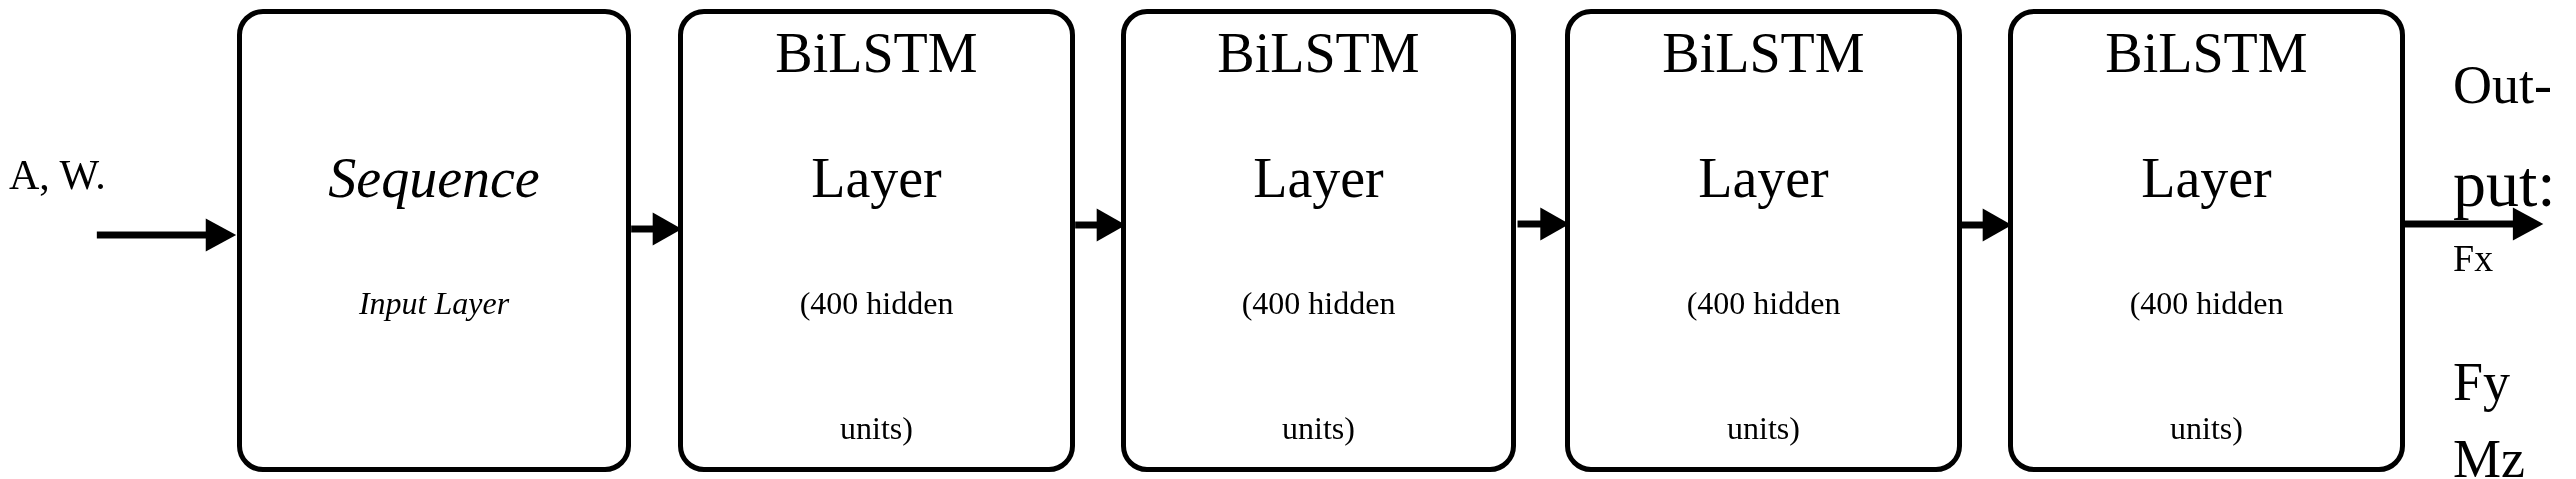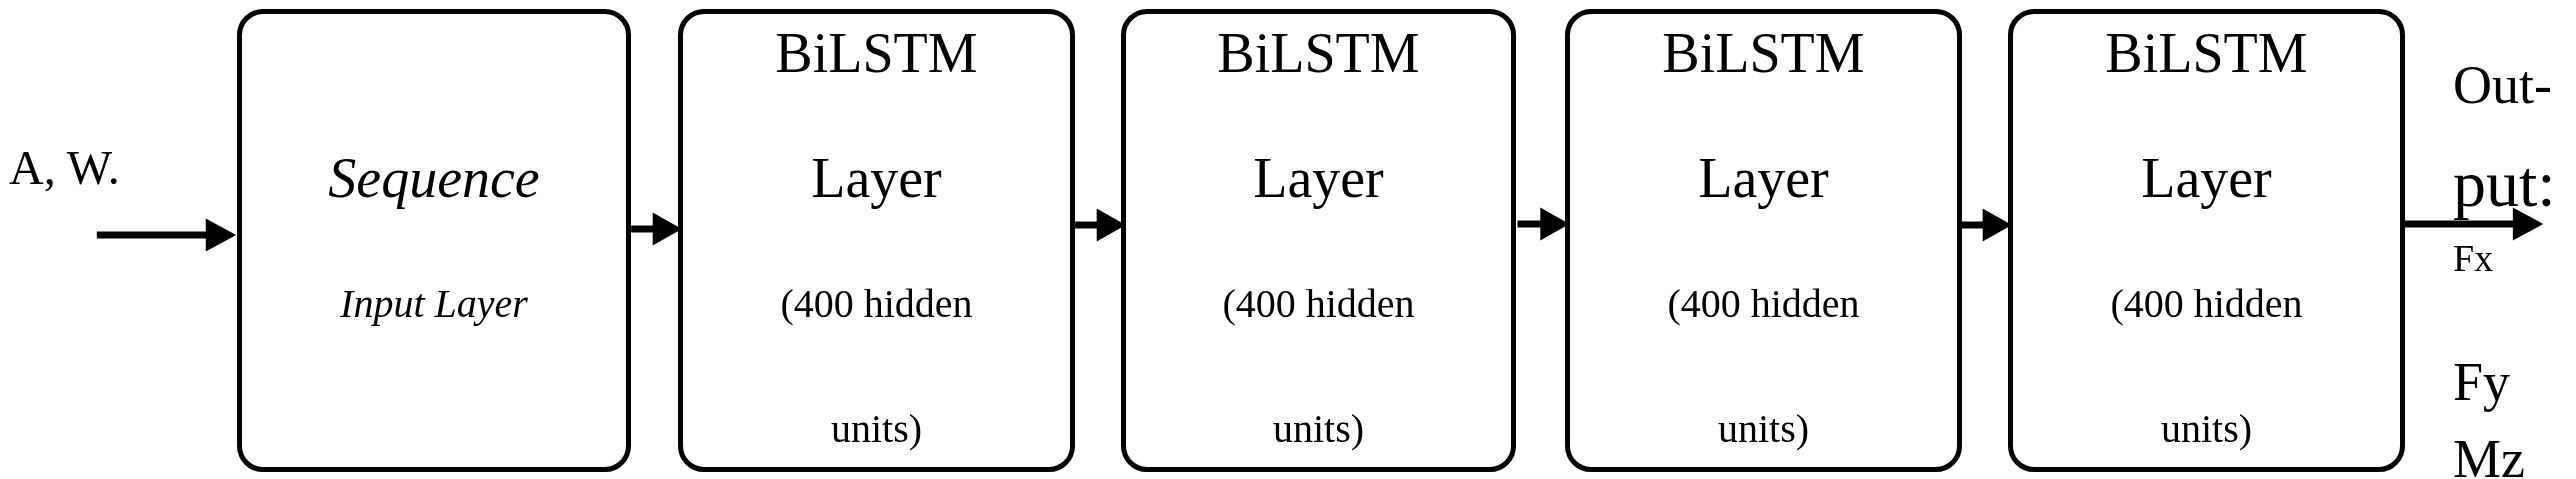--- a/index.html
+++ b/index.html
@@ -36,31 +36,31 @@
   .box-2{left:678px;width:397px;}
   .box-3{left:1121px;width:395px;}
   .box-4{left:1565px;width:397px;}
   .box-5{left:2008px;width:397px;}
   .box .main{
     font-size:56px;
     line-height:85px;
     white-space:nowrap;
   }
   .box .sub{
-    font-size:40px;
+    font-size:32px;
     line-height:85px;
     white-space:nowrap;
   }
   
   .side-label{
     position:absolute;
     white-space:nowrap;
   }
   .lbl-input-title   {left:16px;  top:61px;  font-size:55px;}
-  .lbl-input-vars    {left:9px;  top:140px; font-size:48px;text-align:right;}
+  .lbl-input-vars    {left:9px;  top:151px; font-size:42px;text-align:right;}
   .lbl-out-1         {left:2453px;top:54px;  font-size:54px;}
   .lbl-out-2         {left:2453px;top:146px; font-size:66px;}
   .lbl-out-3         {left:2453px;top:236px; font-size:38px;}
   .lbl-out-4         {left:2453px;top:335px; font-size:54px;margin-top:16px;}
   .lbl-out-5         {left:2453px;top:428px; font-size:54px;}
   
   .arrow{
     position:absolute;
     color:var(--stroke);
     display:block;

